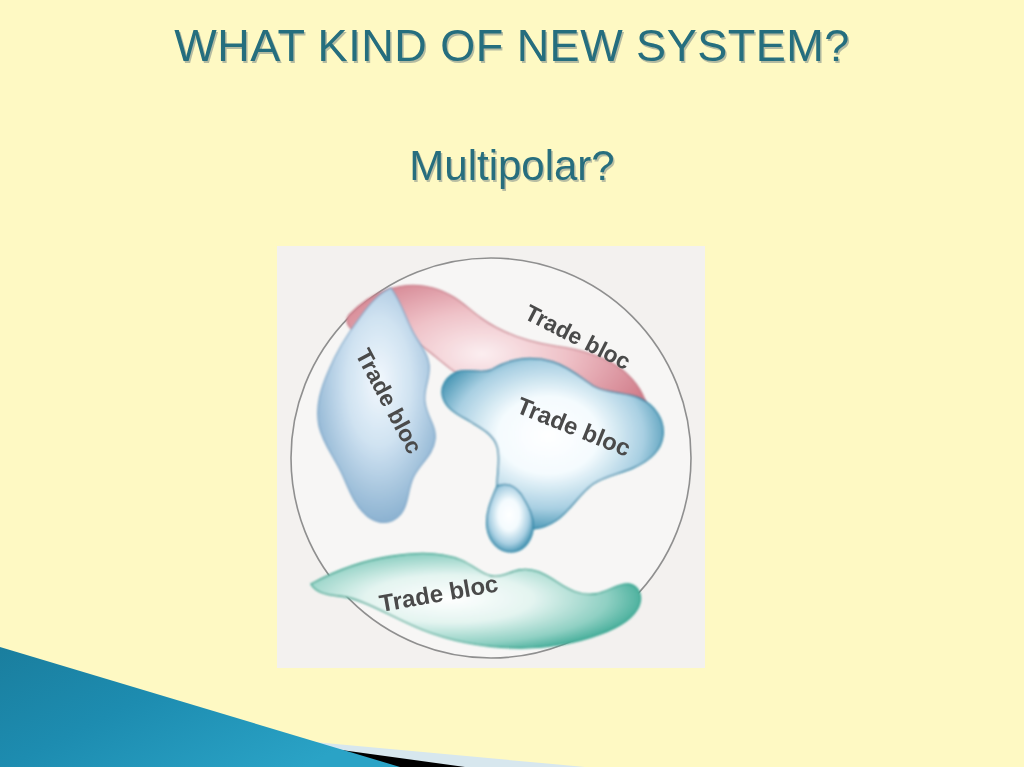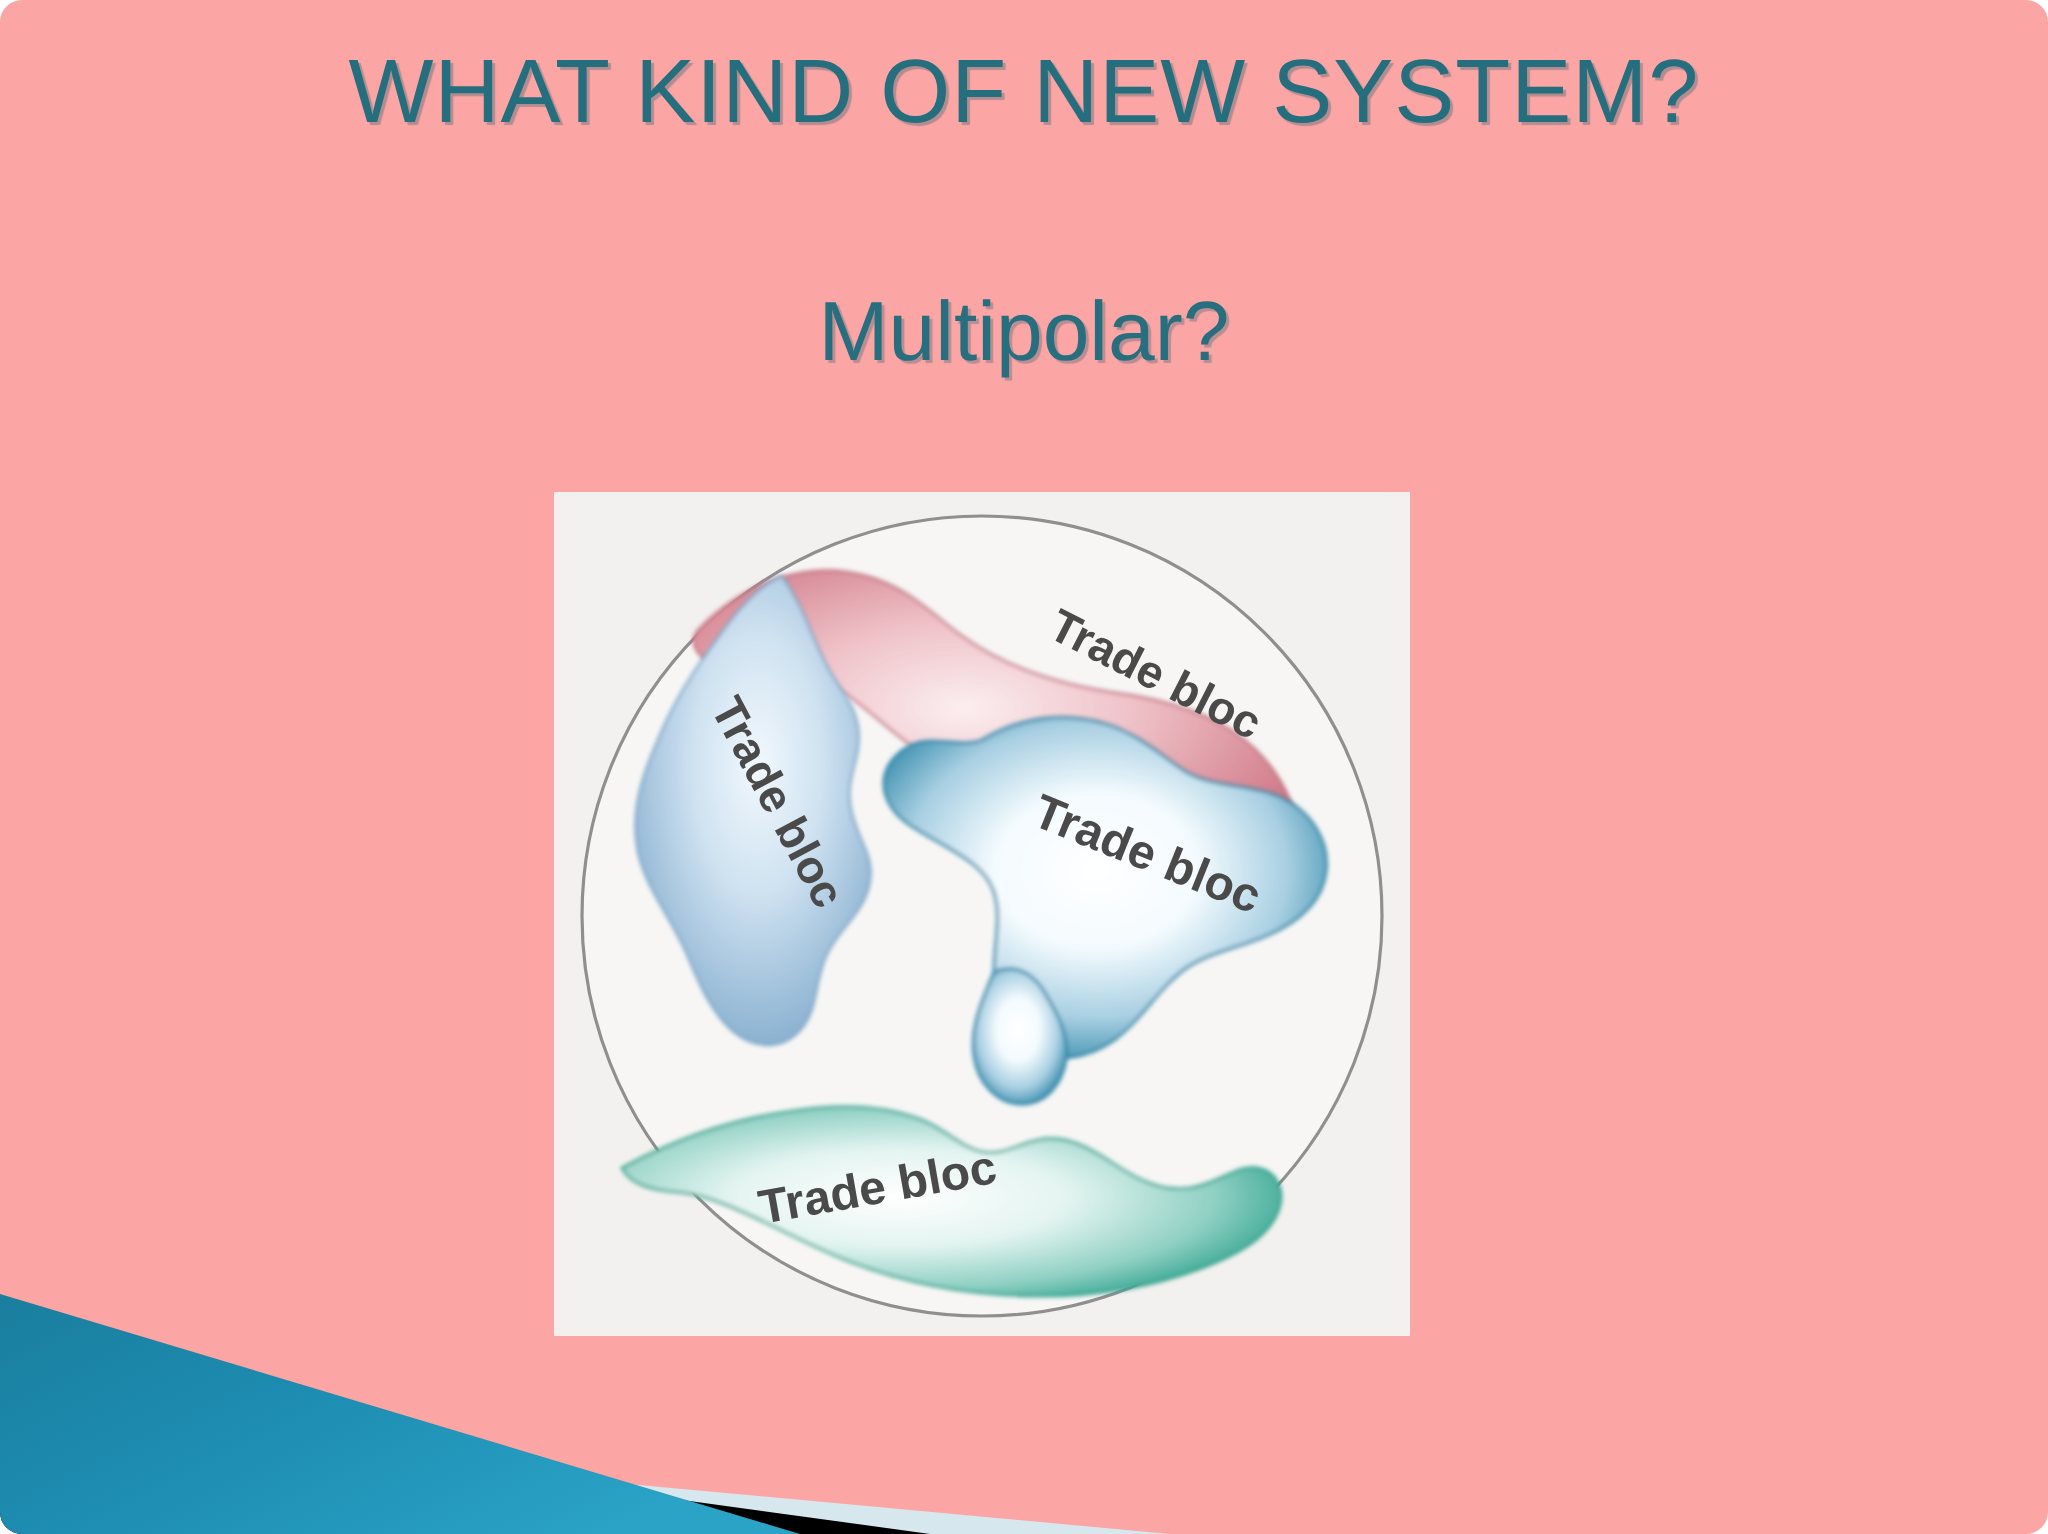--- a/index.html
+++ b/index.html
@@ -8,23 +8,22 @@
     padding: 0;
     background: #ffffff;
   }
   body {
     font-family: "Liberation Sans", sans-serif;
   }
   .slide {
     position: relative;
     width: 1024px;
     height: 767px;
-    background: #fca5a5;
+    background: #fef9c3;
     overflow: hidden;
-    border-radius: 11px;
   }
 
   
   .slide-title {
     position: absolute;
     left: 0;
     top: 20px;
     width: 1024px;
     text-align: center;
     font-family: "Liberation Sans", sans-serif;

